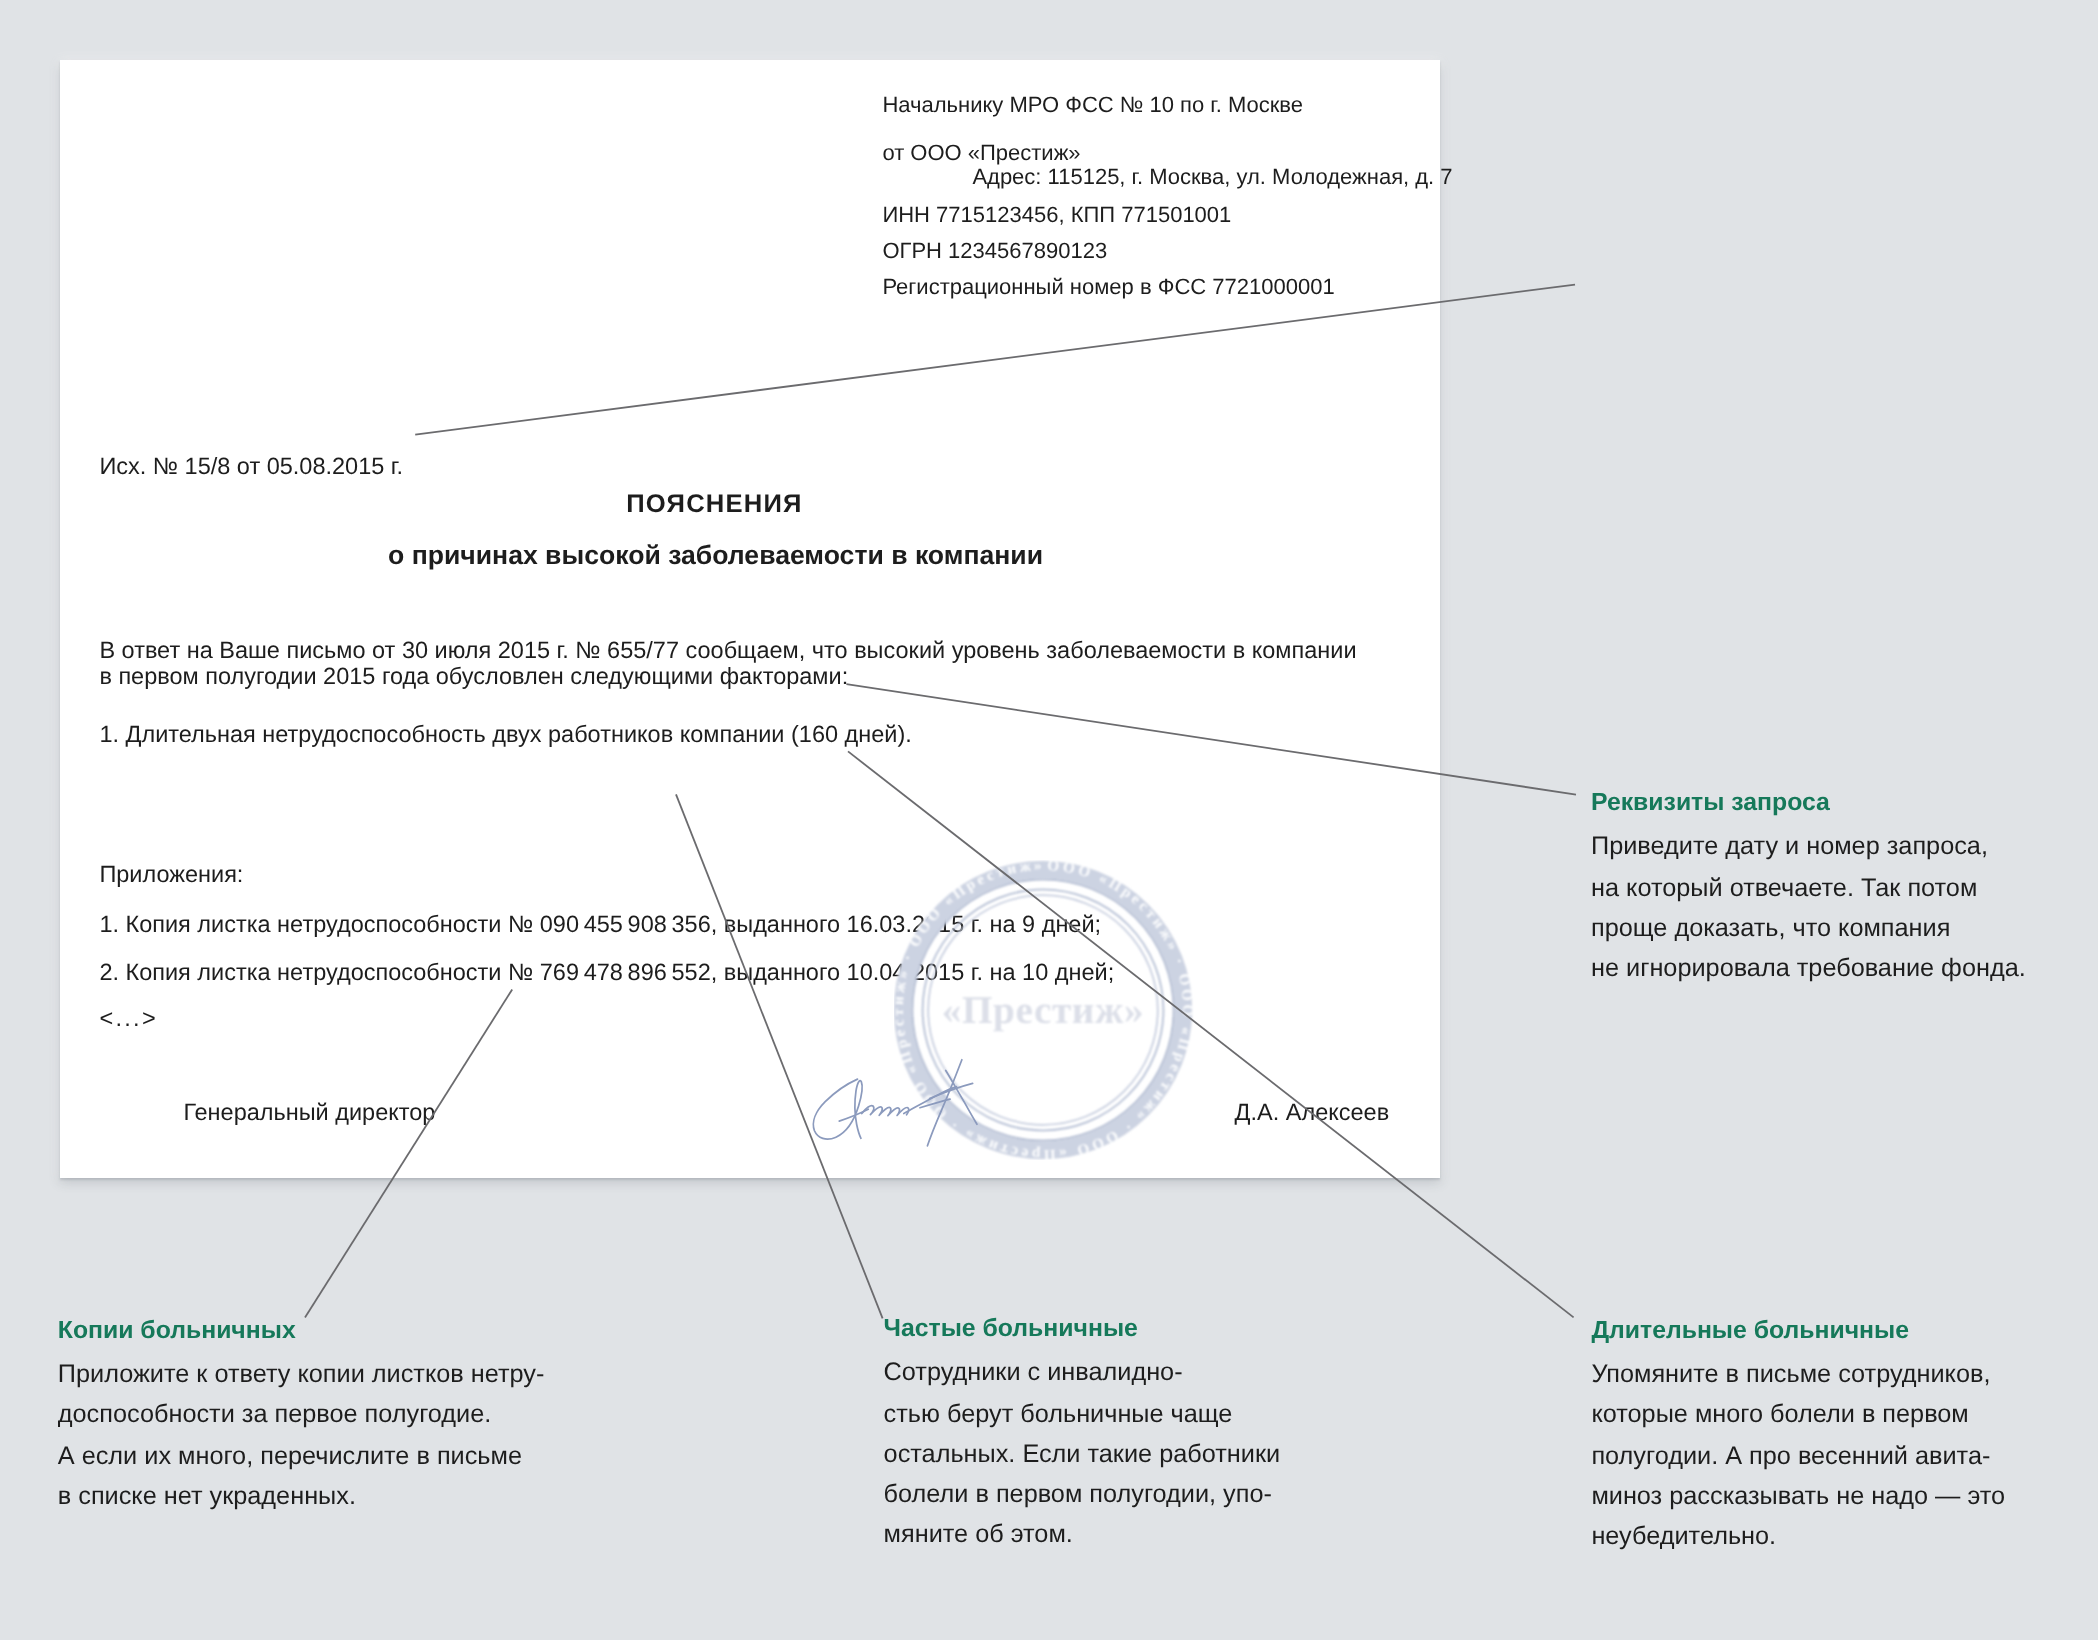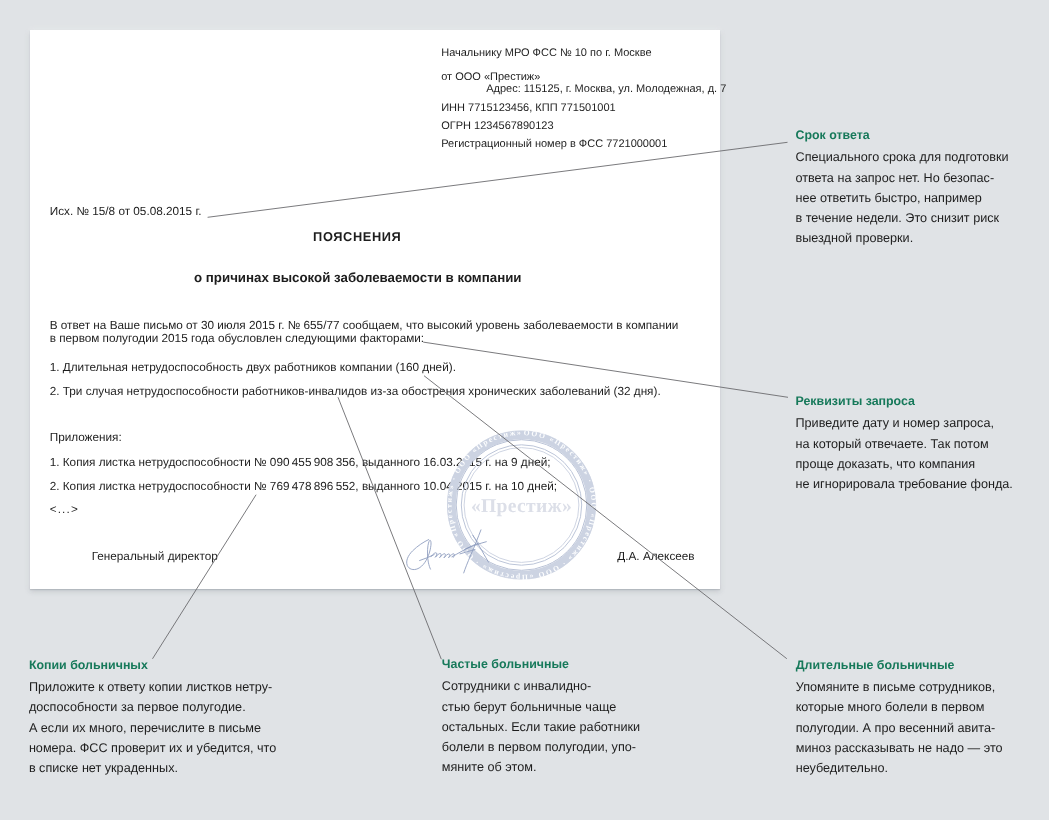--- a/index.html
+++ b/index.html
@@ -45,67 +45,55 @@
   <div class="paper-shadow"></div>
   <div class="paper"></div>
 
   <div class="doc addr" style="left:441.2px;top:48.4px;">Начальнику МРО ФСС № 10 по г. Москве</div>
   <div class="doc addr" style="left:441.2px;top:72px;">от ООО «Престиж»</div>
   <div class="doc addr" style="left:441.2px;top:84.4px;margin-left:45px;">Адрес: 115125, г. Москва, ул. Молодежная, д. 7</div>
   <div class="doc addr" style="left:441.2px;top:102.5px;">ИНН 7715123456, КПП 771501001</div>
   <div class="doc addr" style="left:441.2px;top:120.5px;">ОГРН 1234567890123</div>
   <div class="doc addr" style="left:441.2px;top:138.6px;">Регистрационный номер в ФСС 7721000001</div>
 
-  <div class="doc" style="left:49.7px;top:206px;">Исх. № 15/8 от 05.08.2015 г.</div>
+  <div class="doc" style="left:49.7px;top:228px;">Исх. № 15/8 от 05.08.2015 г.</div>
 
-  <div class="doc b" style="left:313.1px;top:231px;font-size:12.8px;letter-spacing:.6px;">ПОЯСНЕНИЯ</div>
+  <div class="doc b" style="left:313.1px;top:246px;font-size:12.8px;letter-spacing:.6px;">ПОЯСНЕНИЯ</div>
   <div class="doc b" style="left:194px;top:270.5px;font-size:13.3px;letter-spacing:0px;">о причинах высокой заболеваемости в компании</div>
 
   <div class="doc" style="left:49.7px;top:320.2px;">В ответ на Ваше письмо от 30 июля 2015 г. № 655/77 сообщаем, что высокий уровень заболеваемости в компании</div>
   <div class="doc" style="left:49.7px;top:333px;text-align:center;">в первом полугодии 2015 года обусловлен следующими факторами:</div>
 
   <div class="doc" style="left:49.7px;top:362.3px;">1. Длительная нетрудоспособность двух работников компании (160 дней).</div>
-  <div class="doc" style="left:49.7px;top:386.4px;">2. Три случая нетрудоспособности работников-инвалидов из-за обострения хронических заболеваний (32 дня).</div>
 
   <div class="doc" style="left:49.7px;top:431.8px;">Приложения:</div>
   <div class="doc" style="left:49.7px;top:456.5px;">1. Копия листка нетрудоспособности № 090 455 908 356, выданного 16.03.2015 г. на 9 дней;</div>
   <div class="doc" style="left:49.7px;top:480.6px;">2. Копия листка нетрудоспособности № 769 478 896 552, выданного 10.04.2015 г. на 10 дней;</div>
   <div class="doc" style="left:49.7px;top:504.0px;letter-spacing:1.15px;">&lt;...&gt;</div>
 
   <div class="doc" style="left:49.7px;top:551.1px;padding-left:42px;">Генеральный директор</div>
   <div class="doc" style="left:617.3px;top:551.4px;">Д.А. Алексеев</div>
 
-  <div class="note" style="left:795.5px;top:129px;width:250px;">
-    <div class="note-title">Срок ответа</div>
-    <div class="note-body">
-      <div>Специального срока для подготовки</div>
-        <div>ответа на запрос нет. Но безопас-</div>
-      <div>нее ответить быстро, например</div>
-        <div>в течение недели. Это снизит риск</div>
-      <div>выездной проверки.</div>
-    </div>
-  </div>
 
   <div class="note" style="left:795.5px;top:395.1px;width:255px;">
     <div class="note-title">Реквизиты запроса</div>
     <div class="note-body">
       <div>Приведите дату и номер запроса,</div>
         <div>на который отвечаете. Так потом</div>
       <div>проще доказать, что компания</div>
         <div>не игнорировала требование фонда.</div>
     </div>
   </div>
 
   <div class="note" style="left:28.9px;top:658.9px;width:285px;">
     <div class="note-title">Копии больничных</div>
     <div class="note-body">
       <div>Приложите к ответу копии листков нетру-</div>
         <div>доспособности за первое полугодие.</div>
       <div>А если их много, перечислите в письме</div>
-        <div>номера. ФСС проверит их и убедится, что</div>
       <div>в списке нет украденных.</div>
     </div>
   </div>
 
   <div class="note" style="left:441.8px;top:658px;width:260px;">
     <div class="note-title">Частые больничные</div>
     <div class="note-body">
       <div>Сотрудники с инвалидно-</div>
         <div>стью берут больничные чаще</div>
       <div>остальных. Если такие работники</div>

